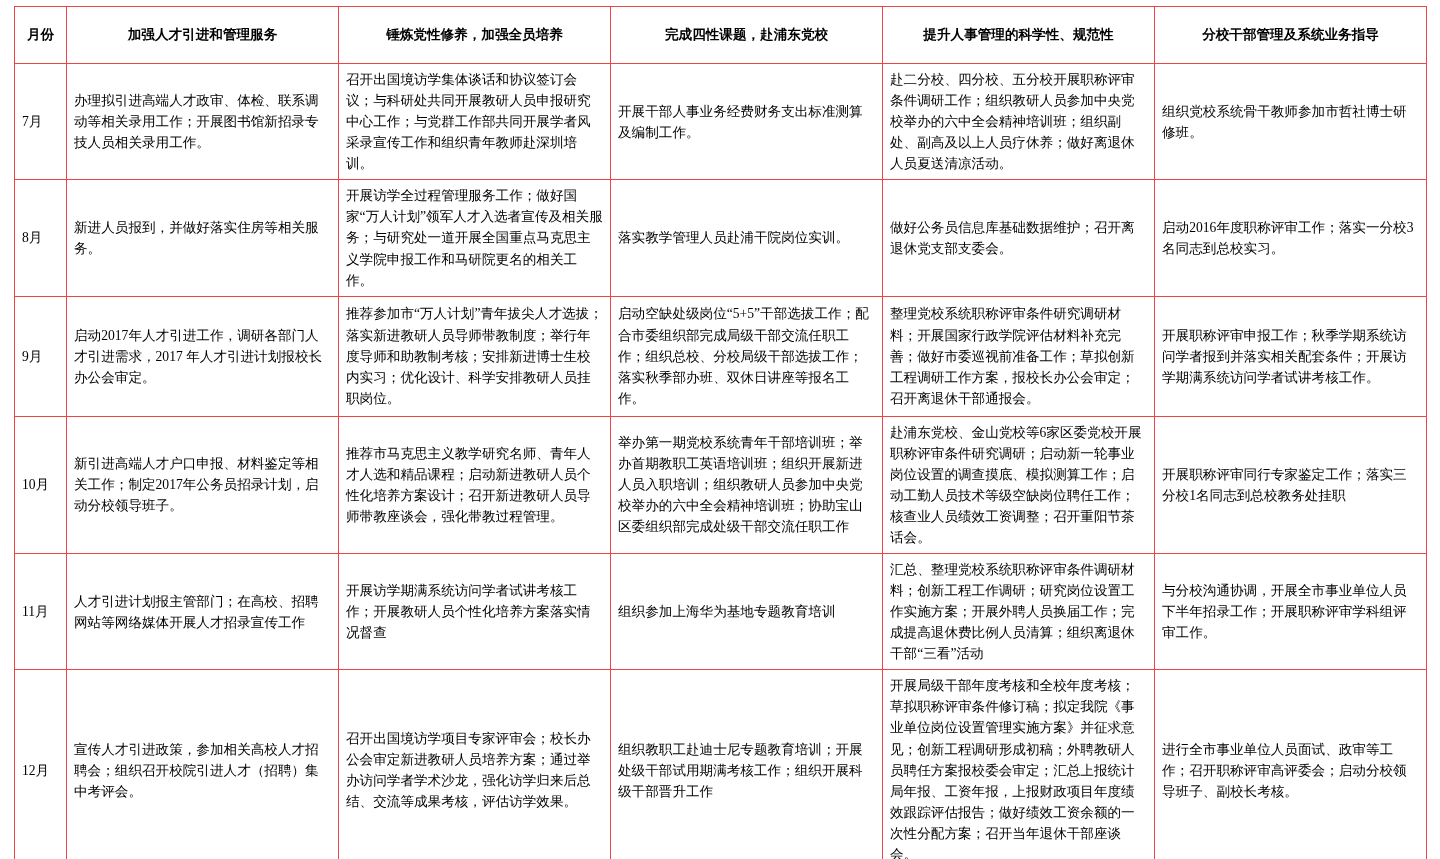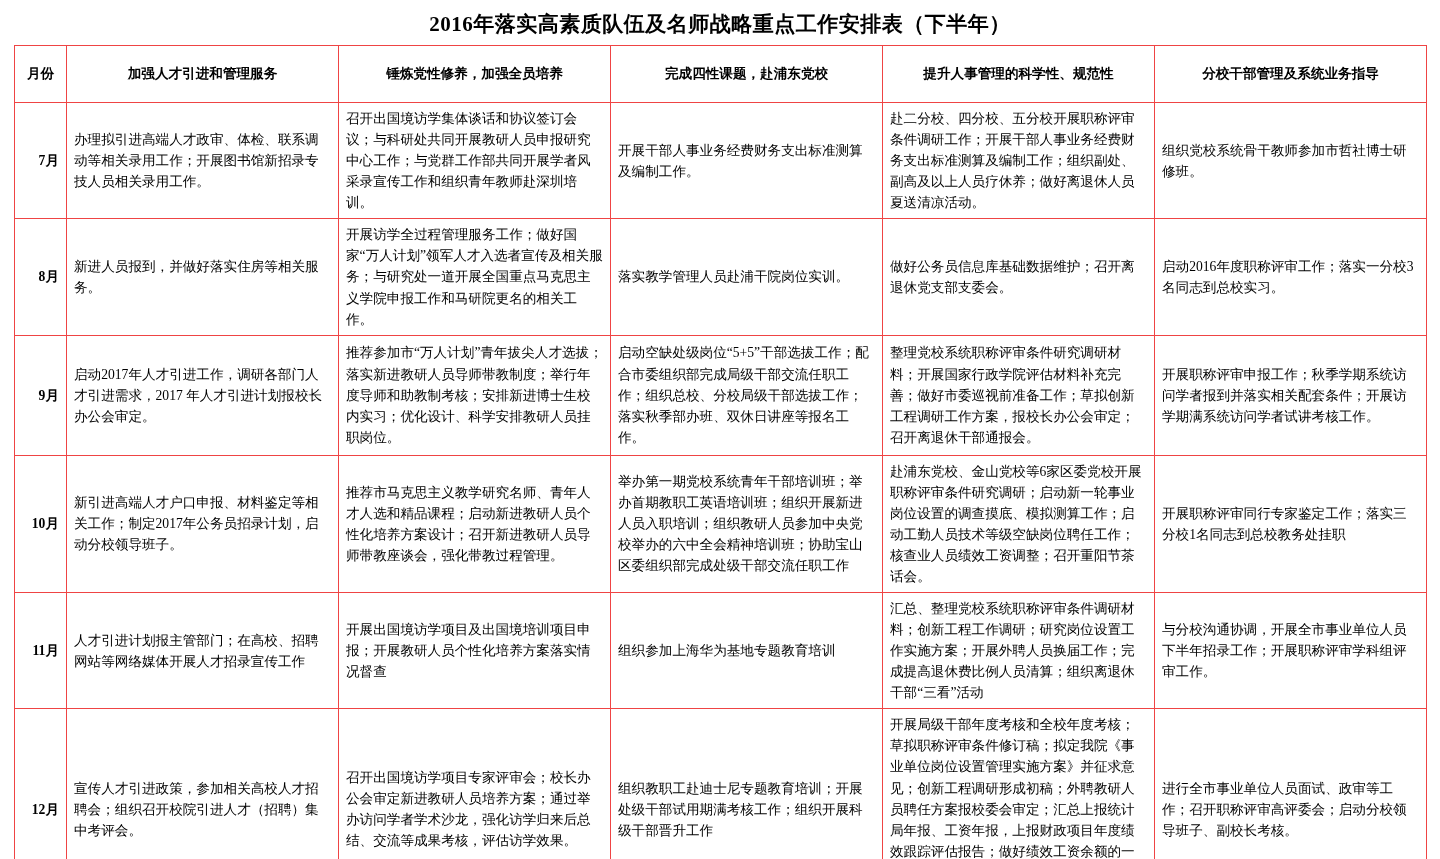--- a/index.html
+++ b/index.html
@@ -47,38 +47,37 @@
   thead th {
     text-align: center;
     font-weight: bold;
     font-size: 15px;
     height: 46px;
     padding: 4px 6px;
   }
   col.c-month { width: 52px; }
   col.c-col   { width: 272px; }
   td.month {
-    text-align: right;
+    text-align: left;
     font-size: 15px;
-    font-weight: bold;
+    font-weight: normal;
     vertical-align: middle;
   }
   td.cell {
     text-align: left;
     vertical-align: middle;
   }
   tbody tr { height: 106px; }
   tbody tr.tall { height: 120px; }
   tbody tr.xtall { height: 140px; }
 </style>
 </head>
 <body>
 
 <div class="page">
-  <div class="doc-title">2016年落实高素质队伍及名师战略重点工作安排表（下半年）</div>
 
   <table class="sched">
     <colgroup>
       <col class="c-month">
       <col class="c-col">
       <col class="c-col">
       <col class="c-col">
       <col class="c-col">
       <col class="c-col">
     </colgroup>
@@ -91,21 +90,21 @@
         <th>提升人事管理的科学性、规范性</th>
         <th>分校干部管理及系统业务指导</th>
       </tr>
     </thead>
     <tbody>
       <tr>
         <td class="month">7月</td>
         <td class="cell">办理拟引进高端人才政审、体检、联系调动等相关录用工作；开展图书馆新招录专技人员相关录用工作。</td>
         <td class="cell">召开出国境访学集体谈话和协议签订会议；与科研处共同开展教研人员申报研究中心工作；与党群工作部共同开展学者风采录宣传工作和组织青年教师赴深圳培训。</td>
         <td class="cell">开展干部人事业务经费财务支出标准测算及编制工作。</td>
-        <td class="cell">赴二分校、四分校、五分校开展职称评审条件调研工作；开展干部人事业务经费财务支出标准测算及编制工作；组织副处、副高及以上人员疗休养；做好离退休人员夏送清凉活动。</td>
+        <td class="cell">赴二分校、四分校、五分校开展职称评审条件调研工作；组织教研人员参加中央党校举办的六中全会精神培训班；组织副处、副高及以上人员疗休养；做好离退休人员夏送清凉活动。</td>
         <td class="cell">组织党校系统骨干教师参加市哲社博士研修班。</td>
       </tr>
       <tr>
         <td class="month">8月</td>
         <td class="cell">新进人员报到，并做好落实住房等相关服务。</td>
         <td class="cell">开展访学全过程管理服务工作；做好国家“万人计划”领军人才入选者宣传及相关服务；与研究处一道开展全国重点马克思主义学院申报工作和马研院更名的相关工作。</td>
         <td class="cell">落实教学管理人员赴浦干院岗位实训。</td>
         <td class="cell">做好公务员信息库基础数据维护；召开离退休党支部支委会。</td>
         <td class="cell">启动2016年度职称评审工作；落实一分校3名同志到总校实习。</td>
       </tr>
@@ -121,21 +120,21 @@
         <td class="month">10月</td>
         <td class="cell">新引进高端人才户口申报、材料鉴定等相关工作；制定2017年公务员招录计划，启动分校领导班子。</td>
         <td class="cell">推荐市马克思主义教学研究名师、青年人才人选和精品课程；启动新进教研人员个性化培养方案设计；召开新进教研人员导师带教座谈会，强化带教过程管理。</td>
         <td class="cell">举办第一期党校系统青年干部培训班；举办首期教职工英语培训班；组织开展新进人员入职培训；组织教研人员参加中央党校举办的六中全会精神培训班；协助宝山区委组织部完成处级干部交流任职工作</td>
         <td class="cell">赴浦东党校、金山党校等6家区委党校开展职称评审条件研究调研；启动新一轮事业岗位设置的调查摸底、模拟测算工作；启动工勤人员技术等级空缺岗位聘任工作；核查业人员绩效工资调整；召开重阳节茶话会。</td>
         <td class="cell">开展职称评审同行专家鉴定工作；落实三分校1名同志到总校教务处挂职</td>
       </tr>
       <tr>
         <td class="month">11月</td>
         <td class="cell">人才引进计划报主管部门；在高校、招聘网站等网络媒体开展人才招录宣传工作</td>
-        <td class="cell">开展出国境访学项目及出国境培训项目申报；开展教研人员个性化培养方案落实情况督查</td>
+        <td class="cell">开展访学期满系统访问学者试讲考核工作；开展教研人员个性化培养方案落实情况督查</td>
         <td class="cell">组织参加上海华为基地专题教育培训</td>
         <td class="cell">汇总、整理党校系统职称评审条件调研材料；创新工程工作调研；研究岗位设置工作实施方案；开展外聘人员换届工作；完成提高退休费比例人员清算；组织离退休干部“三看”活动</td>
         <td class="cell">与分校沟通协调，开展全市事业单位人员下半年招录工作；开展职称评审学科组评审工作。</td>
       </tr>
       <tr class="xtall">
         <td class="month">12月</td>
         <td class="cell">宣传人才引进政策，参加相关高校人才招聘会；组织召开校院引进人才（招聘）集中考评会。</td>
         <td class="cell">召开出国境访学项目专家评审会；校长办公会审定新进教研人员培养方案；通过举办访问学者学术沙龙，强化访学归来后总结、交流等成果考核，评估访学效果。</td>
         <td class="cell">组织教职工赴迪士尼专题教育培训；开展处级干部试用期满考核工作；组织开展科级干部晋升工作</td>
         <td class="cell">开展局级干部年度考核和全校年度考核；草拟职称评审条件修订稿；拟定我院《事业单位岗位设置管理实施方案》并征求意见；创新工程调研形成初稿；外聘教研人员聘任方案报校委会审定；汇总上报统计局年报、工资年报，上报财政项目年度绩效跟踪评估报告；做好绩效工资余额的一次性分配方案；召开当年退休干部座谈会。</td>

